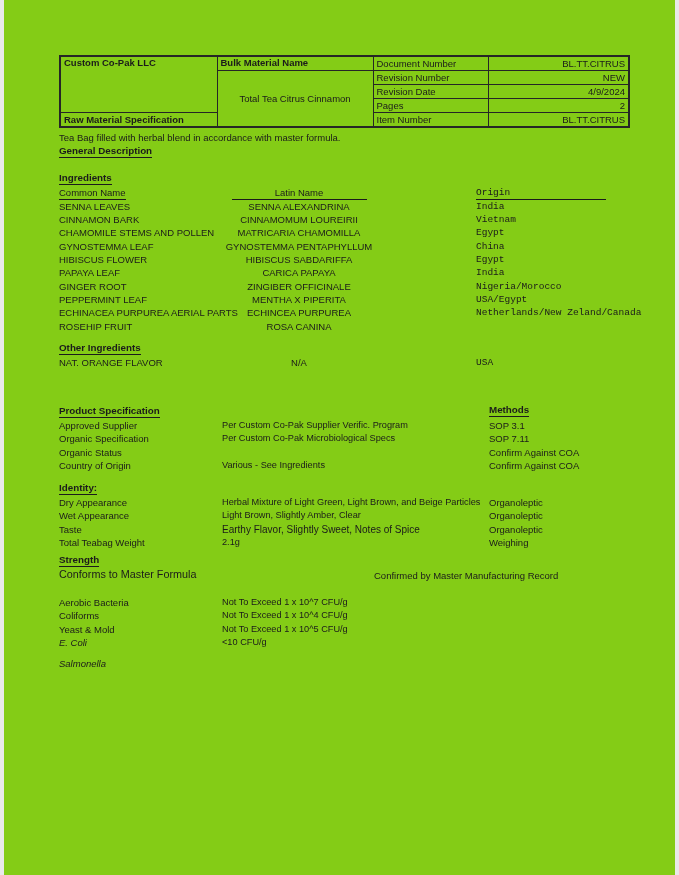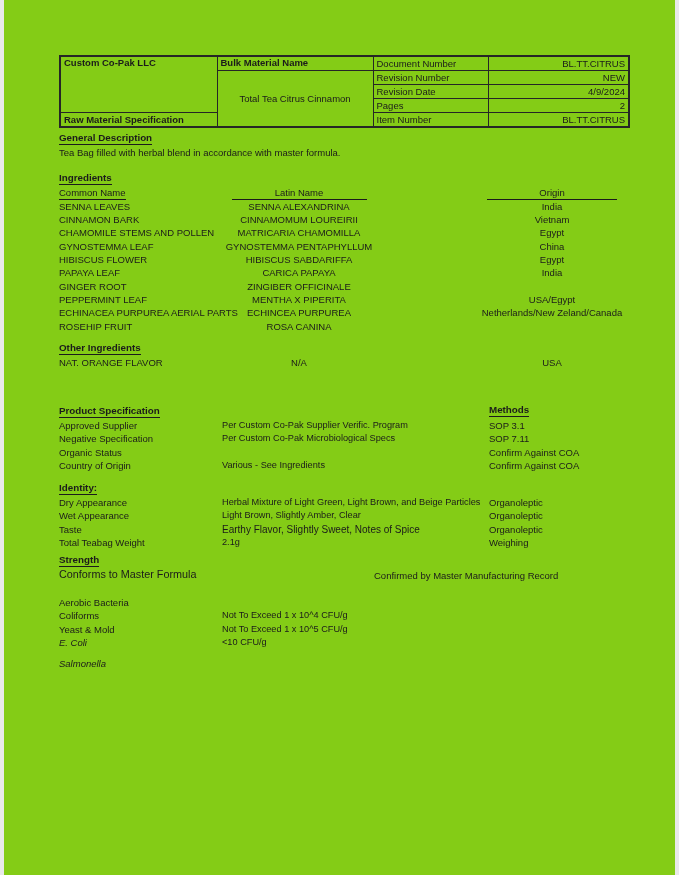--- a/index.html
+++ b/index.html
@@ -25,21 +25,21 @@
   td.flabel{text-align:left;}
   td.fvalue{text-align:right;}
   
   .sec{position:absolute;left:55px;width:569px;line-height:13.35px;}
   .h{font-weight:bold;display:inline-block;border-bottom:1.2px solid #1b1b1b;
      font-size:9.8px;line-height:12px;margin-bottom:1px;}
   .row{display:grid;line-height:13.35px;}
   .row > span{white-space:nowrap;overflow:visible;}
   .ing-cols{grid-template-columns:160px 160px 1fr;}
   .ing-cols > .c2{text-align:center;}
-  .ing-cols > .c3{text-align:center;padding-left:97px;}
+  .ing-cols > .c3{text-align:left;padding-left:97px;font-family:Liberation Mono, monospace;}
   .spec-cols{grid-template-columns:163px 267px 1fr;}
   .pur-cols{grid-template-columns:163px 1fr;}
   .colhead .ul{display:inline-block;border-bottom:1px solid #1b1b1b;line-height:11.5px;}
   .colhead .c2 .ul{width:135px;}
   .colhead .c3 .ul{width:130px;}
   .val{font-size:9.2px;}
   .sm{font-size:10px;}
   .methods-h{position:absolute;left:430px;top:0;}
   .strength-line{position:relative;}
   .strength-statement{font-size:10.8px;}
@@ -79,22 +79,22 @@
     </tr>
     <tr>
       <td class="spectype">Raw Material Specification</td>
       <td class="flabel">Item Number</td>
       <td class="fvalue">BL.TT.CITRUS</td>
     </tr>
   </tbody>
     </table>
 
   <div class="sec" style="top:131px">
+    <div>Tea Bag filled with herbal blend in accordance with master formula.</div>
     <div><span class="h">General Description</span></div>
-    <div>Tea Bag filled with herbal blend in accordance with master formula.</div>
   </div>
 
   <div class="sec" style="top:171px">
     <div><span class="h">Ingredients</span></div>
     <div class="row ing-cols colhead">
       <span class="c1"><span class="ul">Common Name</span></span>
       <span class="c2"><span class="ul">Latin Name</span></span>
       <span class="c3"><span class="ul">Origin</span></span>
     </div>
     <div>
@@ -131,20 +131,21 @@
 
         <div class="row ing-cols">
           <span class="c1">PAPAYA LEAF</span>
           <span class="c2">CARICA PAPAYA</span>
           <span class="c3">India</span>
         </div>
 
         <div class="row ing-cols">
           <span class="c1">GINGER ROOT</span>
           <span class="c2">ZINGIBER OFFICINALE</span>
+          <span class="c3">Nigeria/Morocco</span>
         </div>
 
         <div class="row ing-cols">
           <span class="c1">PEPPERMINT LEAF</span>
           <span class="c2">MENTHA X PIPERITA</span>
           <span class="c3">USA/Egypt</span>
         </div>
 
         <div class="row ing-cols">
           <span class="c1">ECHINACEA PURPUREA AERIAL PARTS</span>
@@ -178,21 +179,21 @@
     </div>
     <div>
 
         <div class="row spec-cols">
           <span>Approved Supplier</span>
           <span class="val">Per Custom Co-Pak Supplier Verific. Program</span>
           <span>SOP 3.1</span>
         </div>
 
         <div class="row spec-cols">
-          <span>Negative Specification</span>
+          <span>Organic Specification</span>
           <span class="val">Per Custom Co-Pak Microbiological Specs</span>
           <span>SOP 7.11</span>
         </div>
 
         <div class="row spec-cols">
           <span>Organic Status</span>
           <span class="val"></span>
           <span>Confirm Against COA</span>
         </div>
 
@@ -240,20 +241,21 @@
       <span class="strength-statement">Conforms to Master Formula</span>
       <span class="strength-confirm">Confirmed by Master Manufacturing Record</span>
     </div>
   </div>
 
   <div class="sec" style="top:596px">
     <div>
 
         <div class="row pur-cols">
           <span>Aerobic Bacteria</span>
+          <span class="val">Not To Exceed 1 x 10^7 CFU/g</span>
         </div>
 
         <div class="row pur-cols">
           <span>Coliforms</span>
           <span class="val">Not To Exceed 1 x 10^4 CFU/g</span>
         </div>
 
         <div class="row pur-cols">
           <span>Yeast &amp; Mold</span>
           <span class="val">Not To Exceed 1 x 10^5 CFU/g</span>

